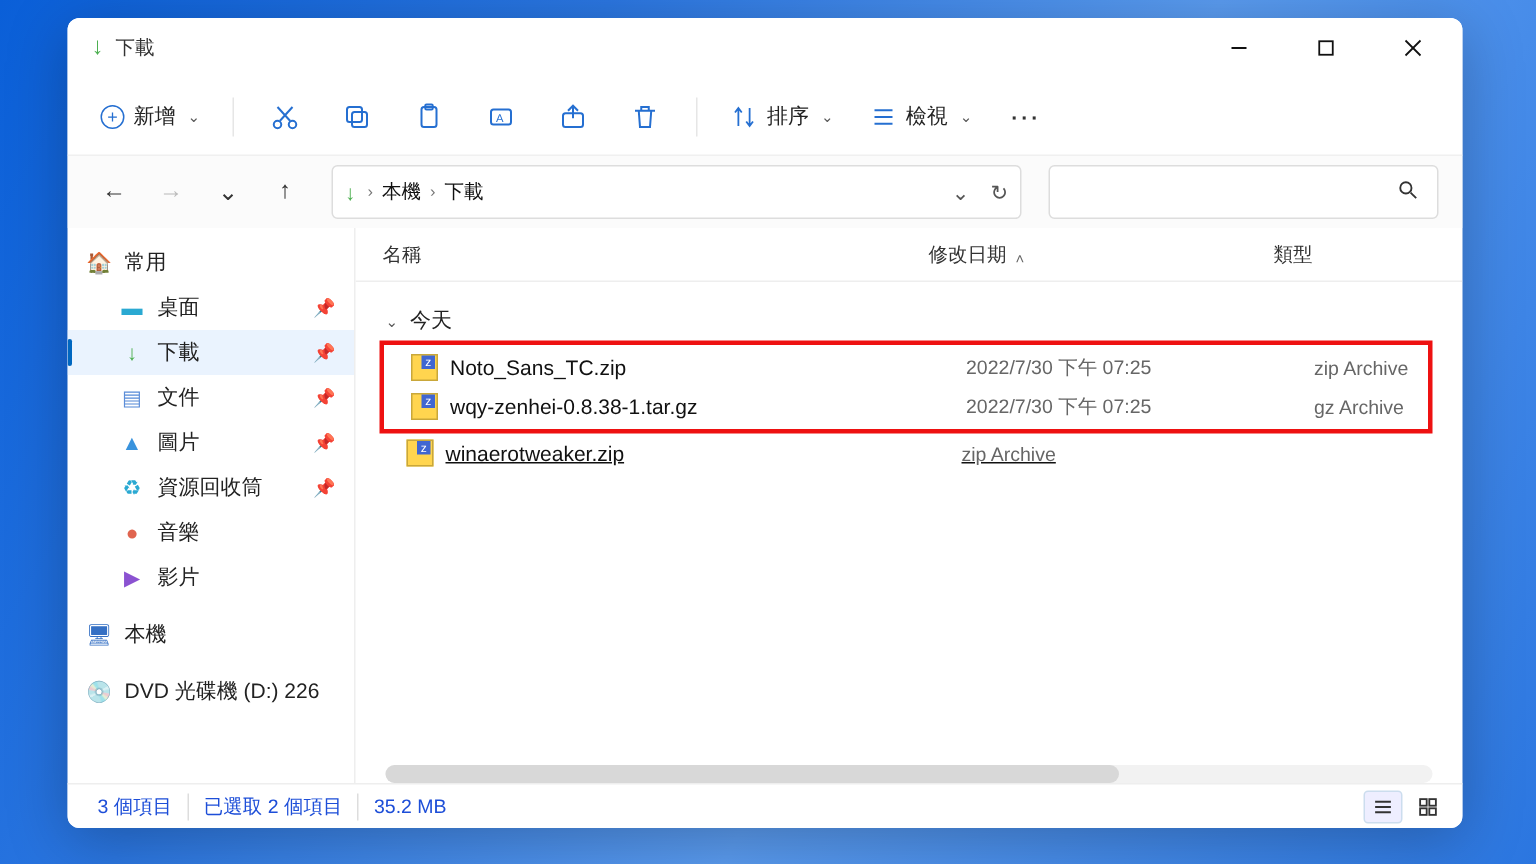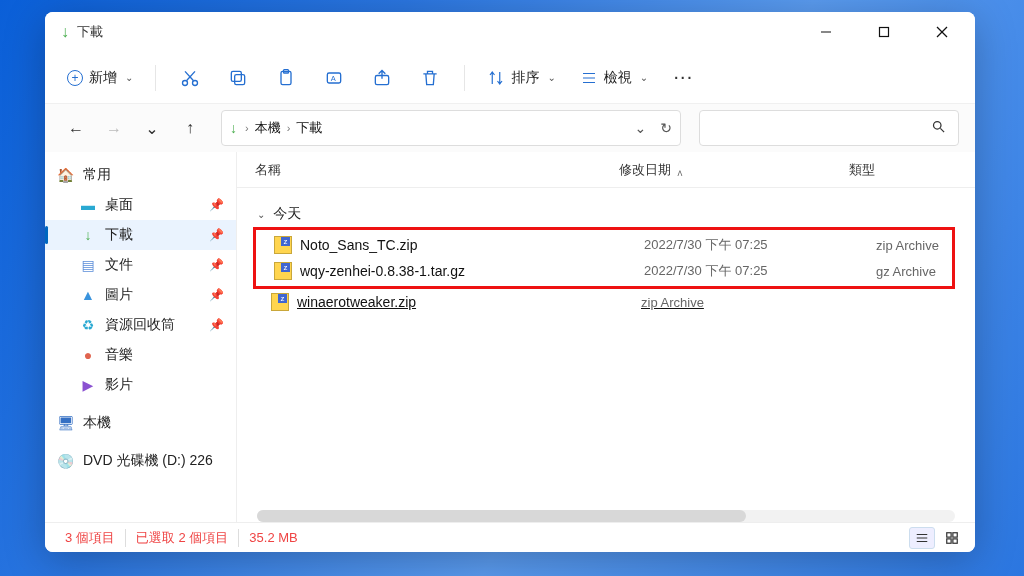--- a/index.html
+++ b/index.html
@@ -206,21 +206,21 @@
     background: #f2f2f2; border-radius: 6px;
     position: relative;
   }
   .hscroll-thumb {
     position: absolute; left: 0; top: 0; bottom: 0;
     width: 70%; background: #d8d8d8; border-radius: 6px;
   }
   .statusbar {
     height: 30px; border-top: 1px solid #eee;
     display: flex; align-items: center;
-    padding: 0 10px; font-size: 13px; color: #ef4444;
+    padding: 0 10px; font-size: 13px; color: #1d4ed8;
     background: #fff;
   }
   .statusbar .seg { padding: 0 10px; border-right: 1px solid #ddd; }
   .view-toggles { margin-left: auto; display: flex; gap: 4px; }
   .vt-btn {
     width: 26px; height: 22px; display: flex; align-items: center; justify-content: center;
     border: 1px solid transparent; border-radius: 3px;
   }
   .vt-btn.active { background: #eef; border-color: #cde; }
   .vt-btn svg { width: 14px; height: 14px; stroke: #333; fill: none; stroke-width: 1.4; }

